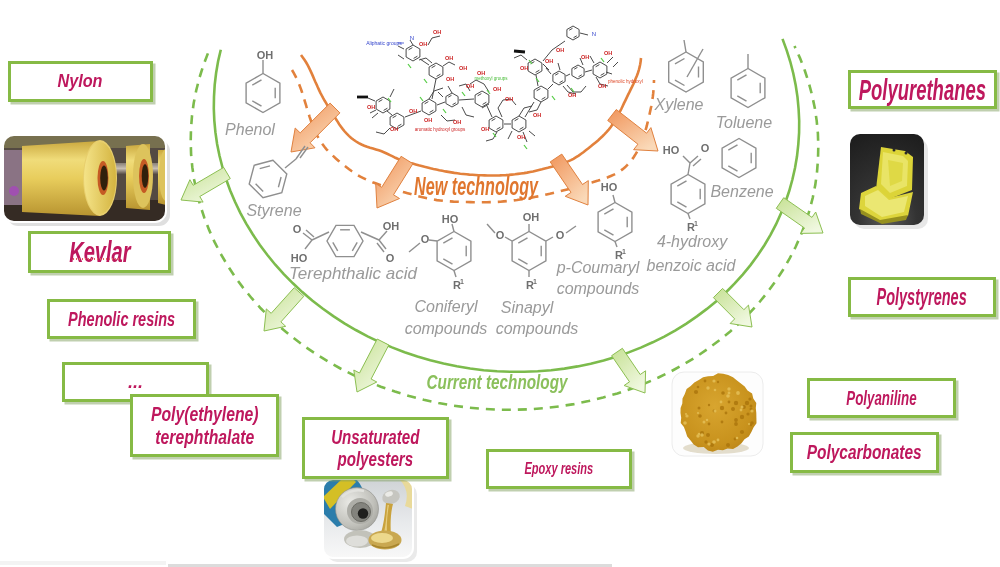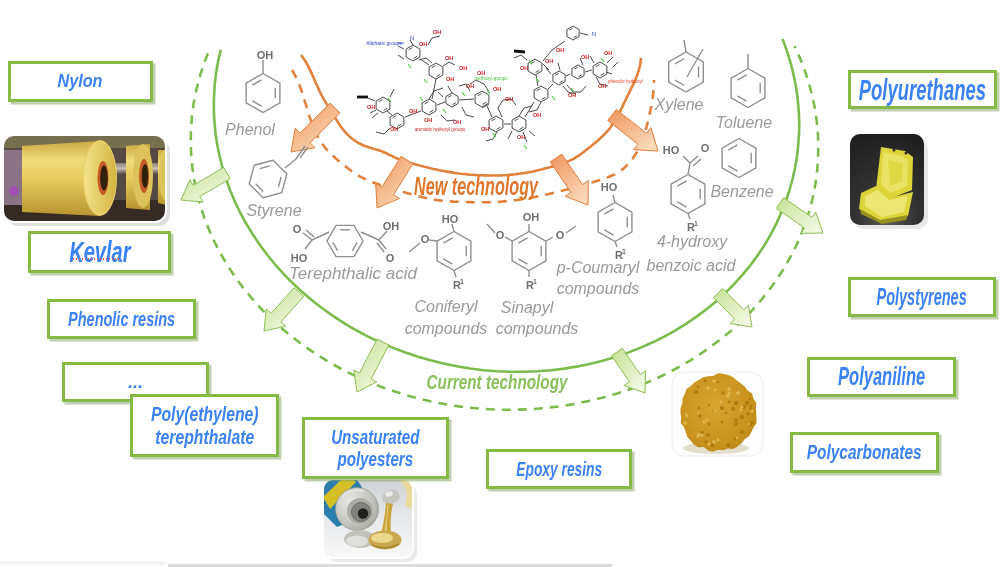--- a/index.html
+++ b/index.html
@@ -1,16 +1,16 @@
 <!DOCTYPE html>
 <html><head><meta charset="utf-8"><title>Lignin</title>
 <style>
 html,body{margin:0;padding:0;background:#fff}
 body{width:1000px;height:567px;position:relative;overflow:hidden;font-family:"Liberation Sans",sans-serif}
-.box{position:absolute;background:#fff;border:3.5px solid #86ba45;box-shadow:2.5px 2.5px 0 rgba(130,160,95,0.5);display:flex;align-items:center;justify-content:center;font-style:italic;font-weight:bold;color:#3b82f6;text-align:center;line-height:1.2;letter-spacing:0}
+.box{position:absolute;background:#fff;border:3.5px solid #86ba45;box-shadow:2.5px 2.5px 0 rgba(130,160,95,0.5);display:flex;align-items:center;justify-content:center;font-style:italic;font-weight:bold;color:#be185d;text-align:center;line-height:1.2;letter-spacing:0}
 .kv{position:absolute;left:73px;top:258px;width:47px;height:2px;background:repeating-linear-gradient(90deg,#e26060 0 1.5px,transparent 1.5px 3px)}
 .bline1{position:absolute;left:0;top:561px;width:166px;height:4px;background:#f3f3f3}
 .bline2{position:absolute;left:168px;top:564px;width:444px;height:2.5px;background:#dcdcdc}
 </style></head>
 <body>
 <svg width="1000" height="567" viewBox="0 0 1000 567" xmlns="http://www.w3.org/2000/svg" style="position:absolute;left:0;top:0">
 <defs>
 <linearGradient id="og" x1="0" y1="0" x2="0.7" y2="1">
 <stop offset="0" stop-color="#f0945a"></stop>
         <stop offset="1" stop-color="#fad9b8"></stop>
@@ -504,29 +504,29 @@
   </div>
 <div class="box" style="left:62px;top:362px;width:141px;height:34px;font-size:18px">
     <span style="display:inline-block;transform:scaleX(1.0);line-height:1.05;white-space:nowrap">...</span>
   </div>
 <div class="box" style="left:130px;top:394px;width:143px;height:57px;font-size:21px">
     <span style="display:inline-block;transform:scaleX(0.75);line-height:1.05;white-space:nowrap">Poly(ethylene)<br>terephthalate</span>
   </div>
 <div class="box" style="left:302px;top:417px;width:141px;height:56px;font-size:21px">
     <span style="display:inline-block;transform:scaleX(0.72);line-height:1.05;white-space:nowrap">Unsaturated<br>polyesters</span>
   </div>
-<div class="box" style="left:486px;top:449px;width:140px;height:34px;font-size:20px">
+<div class="box" style="left:486px;top:449px;width:140px;height:34px;font-size:16px">
     <span style="display:inline-block;transform:scaleX(0.69);line-height:1.05;white-space:nowrap">Epoxy resins</span>
   </div>
 <div class="box" style="left:848px;top:70px;width:143px;height:33px;font-size:30px">
     <span style="display:inline-block;transform:scaleX(0.615);line-height:1.05;white-space:nowrap">Polyurethanes</span>
   </div>
 <div class="box" style="left:848px;top:277px;width:142px;height:34px;font-size:23px">
     <span style="display:inline-block;transform:scaleX(0.63);line-height:1.05;white-space:nowrap">Polystyrenes</span>
   </div>
-<div class="box" style="left:807px;top:357px;width:143px;height:34px;font-size:26px">
+<div class="box" style="left:807px;top:378px;width:143px;height:34px;font-size:21px">
     <span style="display:inline-block;transform:scaleX(0.635);line-height:1.05;white-space:nowrap">Polyaniline</span>
   </div>
 <div class="box" style="left:790px;top:432px;width:143px;height:35px;font-size:21px">
     <span style="display:inline-block;transform:scaleX(0.735);line-height:1.05;white-space:nowrap">Polycarbonates</span>
   </div>
 <div class="kv"></div>
 <div class="bline1"></div>
 <div class="bline2"></div>
 </body></html>

